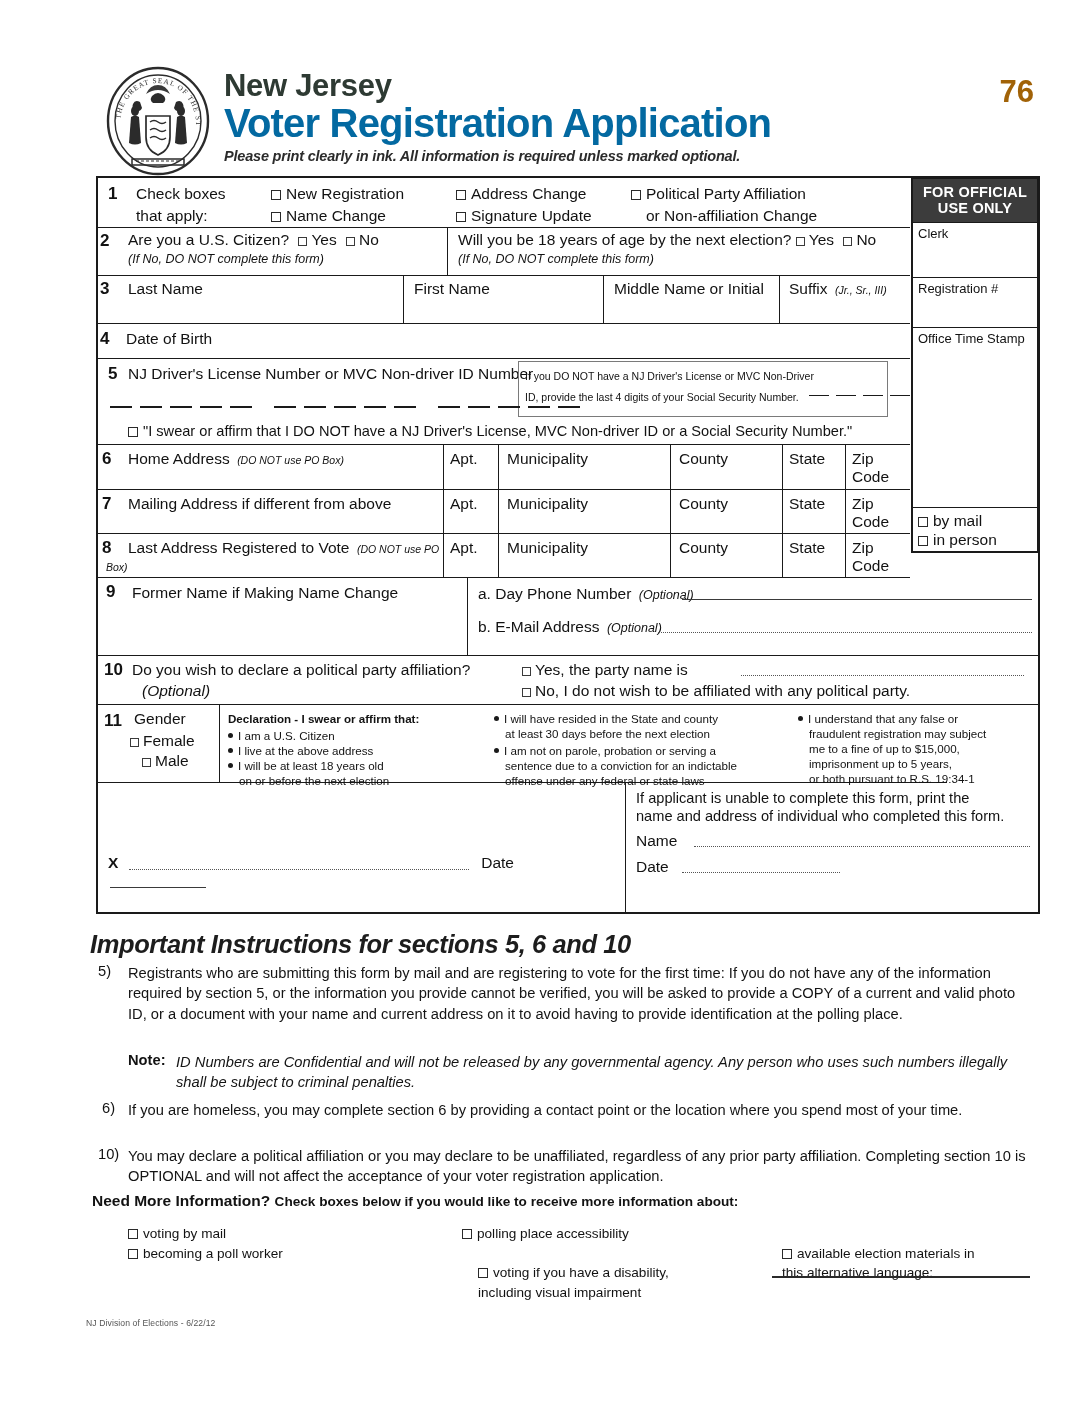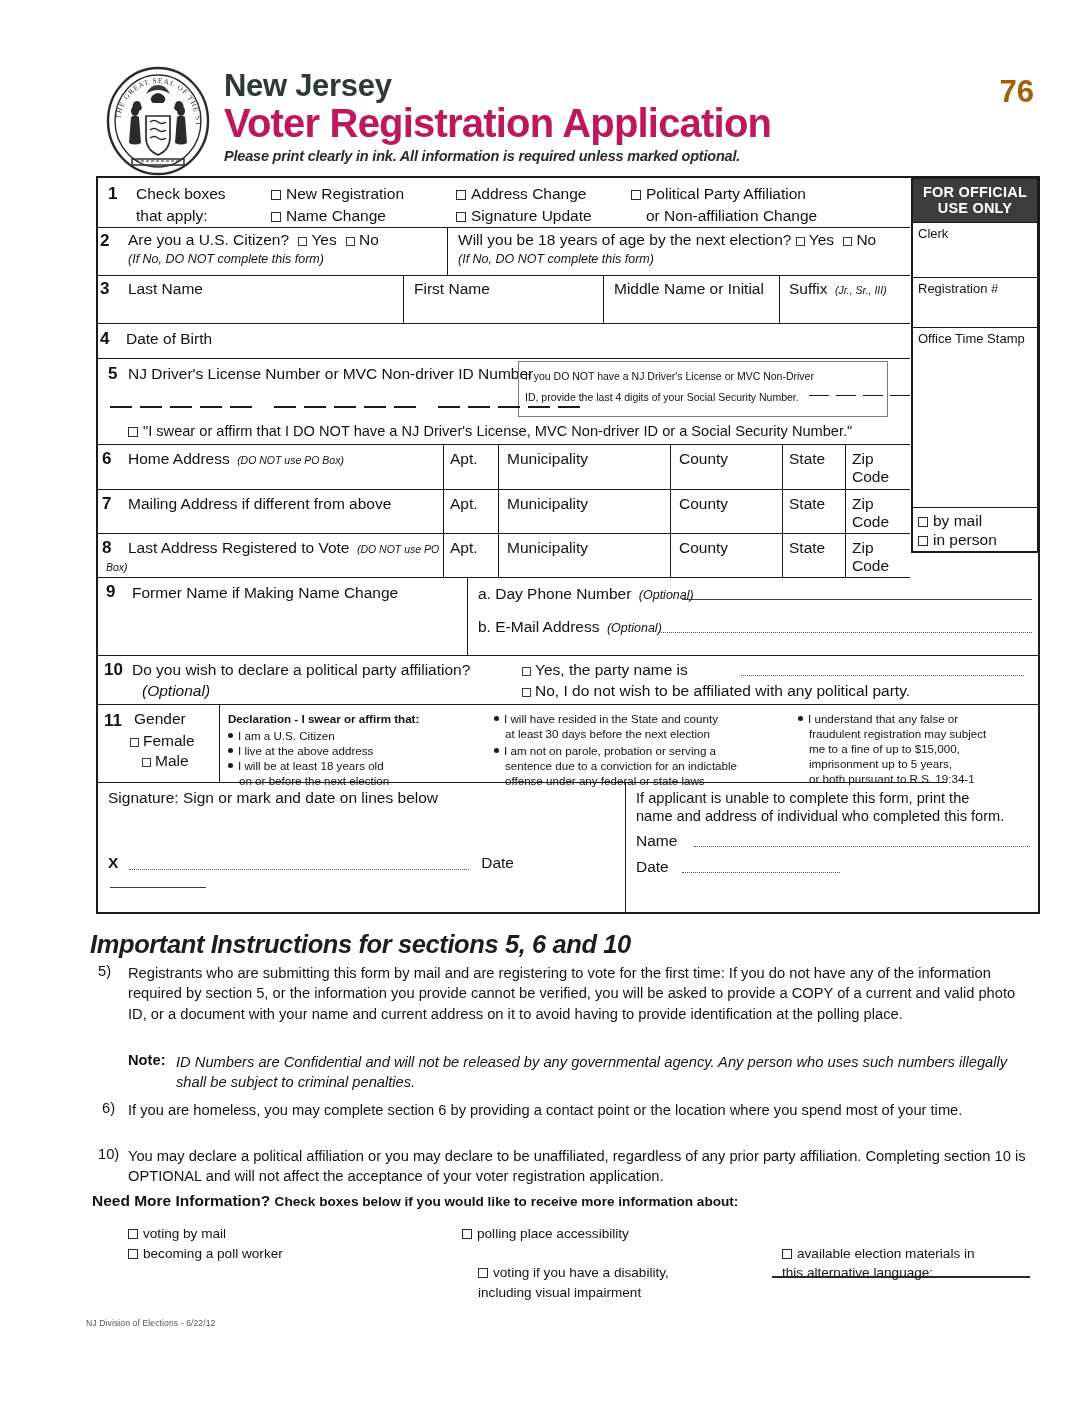--- a/index.html
+++ b/index.html
@@ -9,21 +9,21 @@
     color:#121212;
     -webkit-font-smoothing:none;
   }
   .page{position:relative;width:1088px;height:1408px;overflow:hidden;}
 
   
   .header{position:absolute;left:96px;top:58px;width:944px;height:118px;}
   .seal{position:absolute;left:6px;top:6px;width:112px;height:112px;}
   .titleblock{position:absolute;left:128px;top:12px;}
   .t-nj{font-size:31px;font-weight:bold;letter-spacing:-.3px;color:#2e3a33;line-height:1.02;}
-  .t-main{font-size:40px;font-weight:bold;letter-spacing:-.8px;color:#be185d;line-height:1.02;margin-top:1px;}
+  .t-main{font-size:40px;font-weight:bold;letter-spacing:-.8px;color:#0369a1;line-height:1.02;margin-top:1px;}
   .t-sub{font-size:14.5px;font-style:italic;font-weight:bold;color:#2b2b2b;margin-top:5px;letter-spacing:-.2px;}
   .pageno{position:absolute;right:6px;top:16px;font-size:31px;font-weight:bold;color:#a16207;}
 
   
   .form{position:absolute;left:96px;top:176px;width:944px;height:738px;
         border:2px solid #1a1a1a;box-sizing:border-box;}
   .row{position:absolute;box-sizing:border-box;}
   .bb{border-bottom:1.4px solid #1a1a1a;}
   .br{border-right:1.4px solid #1a1a1a;}
   .num{font-weight:bold;font-size:17px;display:inline-block;}
@@ -339,21 +339,20 @@
         <div class="hang" style="white-space:pre-line;"><span class="bullet"></span><span>I understand that any false or
 fraudulent registration may subject
 me to a fine of up to $15,000,
 imprisonment up to 5 years,
 or both pursuant to R.S. 19:34-1</span></div>
       </div>
     </div>
 
     <div class="row" style="left:0;top:605px;width:940px;height:129px;">
       <div class="br" style="position:absolute;left:0;top:0;width:528px;height:100%;padding:6px 0 0 10px;box-sizing:border-box;">
-        <div class="lbl">Signature: Sign or mark and date on lines below</div>
         <div style="position:absolute;left:10px;bottom:22px;width:506px;">
           <span class="lbl" style="font-weight:bold;">X</span>
           <span class="dotline" style="width:340px;margin-left:6px;"></span>
           <span class="lbl" style="margin-left:8px;">Date</span>
           <span class="solidline" style="width:96px;margin-left:2px;"></span>
         </div>
       </div>
       <div style="position:absolute;left:528px;top:0;width:412px;height:100%;padding:6px 0 0 10px;box-sizing:border-box;">
         <div class="lbl" style="font-size:14.6px;line-height:1.25;">If applicant is unable to complete this form, print the</div>
         <div class="lbl" style="font-size:14.6px;line-height:1.25;">name and address of individual who completed this form.</div>

